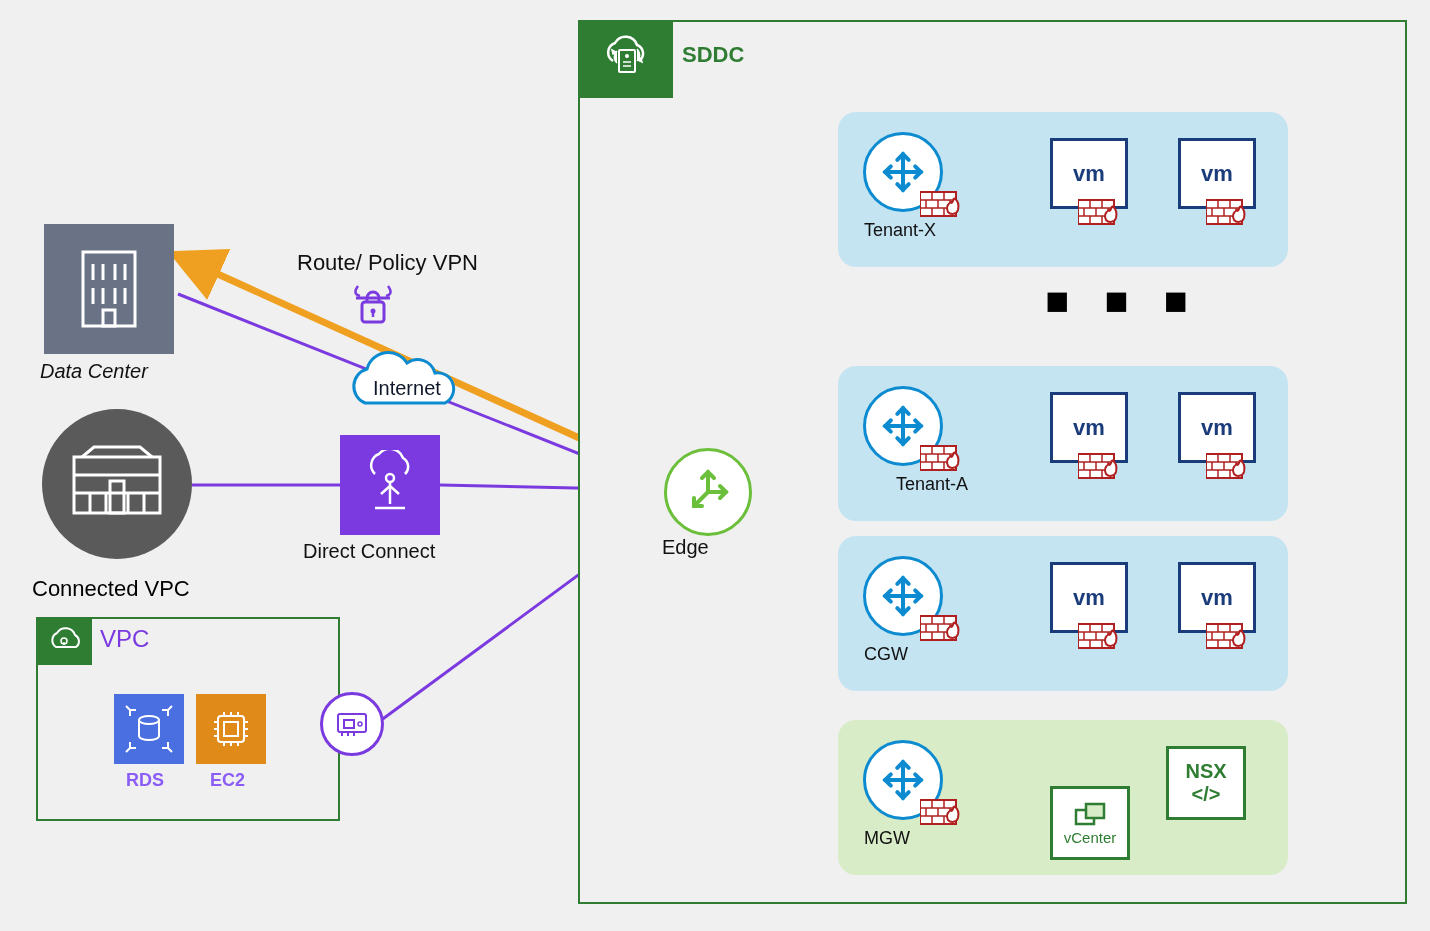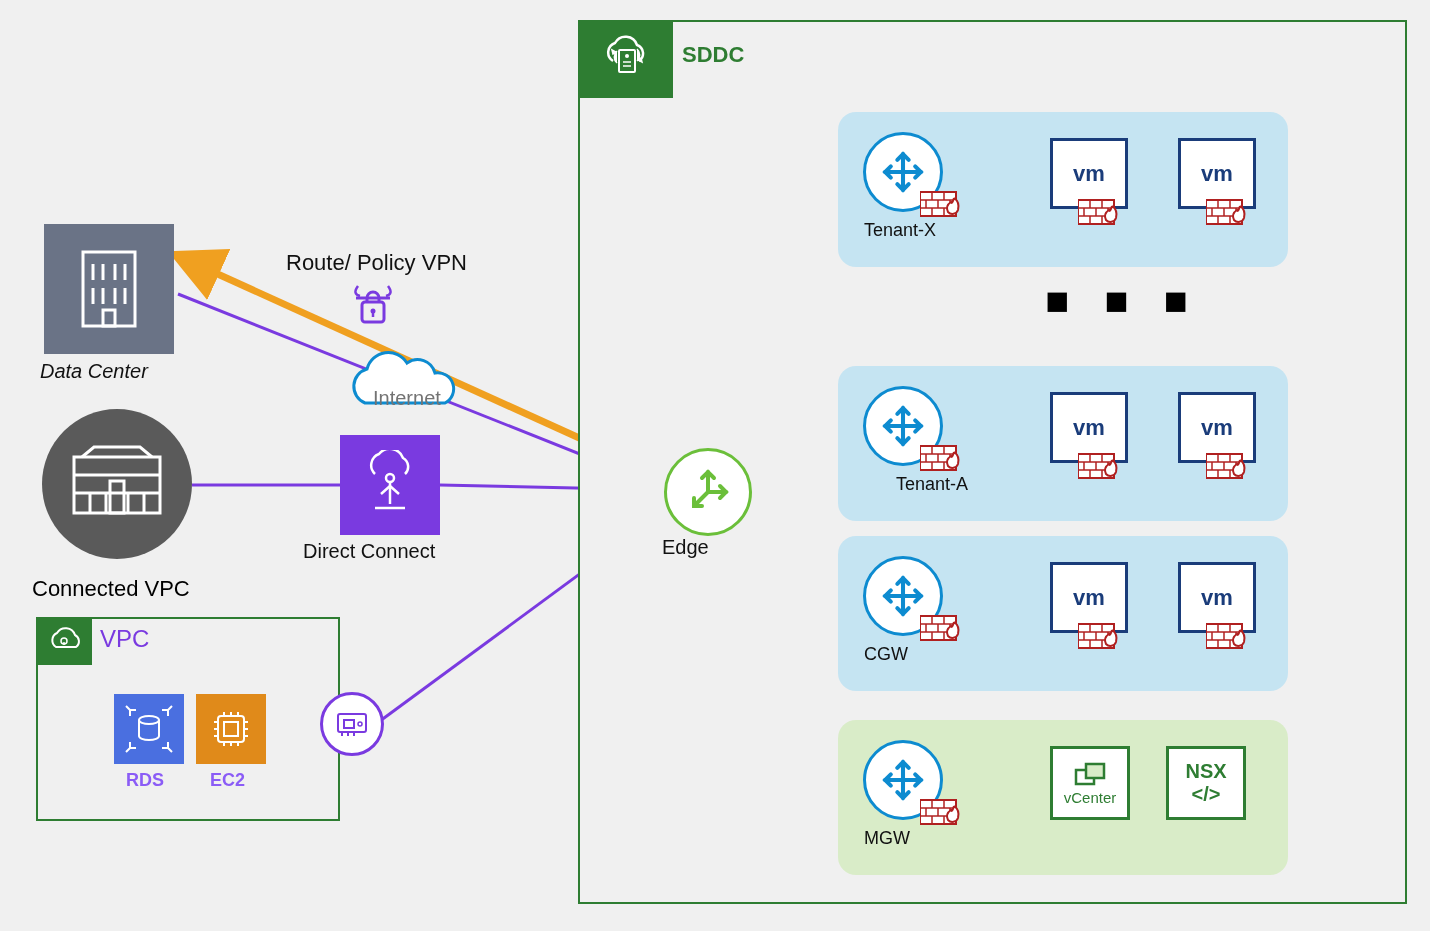--- a/index.html
+++ b/index.html
@@ -194,37 +194,37 @@
       <line x1="28" y1="54" x2="28" y2="74"></line>
       <line x1="44" y1="54" x2="44" y2="74"></line>
       <line x1="66" y1="54" x2="66" y2="74"></line>
       <line x1="82" y1="54" x2="82" y2="74"></line>
     </g>
     <path d="M20 18 l12 -10 l46 0 l12 10" fill="none" stroke="#fff" stroke-width="3"></path>
     <rect x="48" y="42" width="14" height="32" fill="none" stroke="#fff" stroke-width="3"></rect>
   </svg>
 </div>
 
-<div class="abs label" style="left:286px; top:250px; font-size:22px;">Route/ Policy VPN</div>
+<div class="abs label" style="left:297px; top:250px; font-size:22px;">Route/ Policy VPN</div>
 <div class="abs" style="left:350px; top:278px;">
   <svg width="46" height="52" viewBox="0 0 46 52">
     <path d="M8 8 q-6 8 2 10 M38 8 q6 8 -2 10" fill="none" stroke="#7a3ae0" stroke-width="2.5"></path>
     <line x1="6" y1="20" x2="40" y2="20" stroke="#7a3ae0" stroke-width="3"></line>
     <rect x="12" y="24" width="22" height="20" rx="3" fill="none" stroke="#7a3ae0" stroke-width="3"></rect>
     <path d="M17 24 v-4 a6 6 0 0 1 12 0 v4" fill="none" stroke="#7a3ae0" stroke-width="3"></path>
     <circle cx="23" cy="33" r="2.5" fill="#7a3ae0"></circle>
     <line x1="23" y1="34" x2="23" y2="39" stroke="#7a3ae0" stroke-width="2.5"></line>
   </svg>
 </div>
 
 <div class="abs cloud">
   <svg width="150" height="80" viewBox="0 0 150 80">
     <path d="M30 58 a18 18 0 0 1 2 -34 a22 22 0 0 1 40 -6 a18 18 0 0 1 28 10 a16 16 0 0 1 10 30 z" fill="#fff" stroke="#0d8bd0" stroke-width="3"></path>
   </svg>
-  <div style="position:absolute; left:38px; top:42px; font-size:20px; color:#737373;">Internet</div>
+  <div style="position:absolute; left:38px; top:32px; font-size:20px; color:#0f172a;">Internet</div>
 </div>
 
 <div class="abs dc-square">
   <svg width="70" height="70" viewBox="0 0 70 70">
     <path d="M20 24 a12 12 0 0 1 4 -20 a14 14 0 0 1 24 4 a10 10 0 0 1 2 16" fill="none" stroke="#fff" stroke-width="2.5"></path>
     <circle cx="35" cy="28" r="4" fill="none" stroke="#fff" stroke-width="2.5"></circle>
     <line x1="35" y1="32" x2="35" y2="54" stroke="#fff" stroke-width="2.5"></line>
     <path d="M26 44 l9 -8 l9 8" fill="none" stroke="#fff" stroke-width="2.5"></path>
     <line x1="20" y1="58" x2="50" y2="58" stroke="#fff" stroke-width="2.5"></line>
   </svg>
@@ -394,21 +394,21 @@
 <div class="abs router-c" style="left:863px; top:740px;">
   <svg width="52" height="52" viewBox="0 0 64 64">
       <use href="#routerArrows"></use>
     </svg>
 </div>
 <div class="abs" style="left:920px; top:796px;"><svg width="52" height="36" viewBox="0 0 52 36">
       <use href="#firewall"></use>
     </svg></div>
 <div class="abs label-small" style="left:864px; top:828px;">MGW</div>
 
-<div class="abs app-box" style="left:1050px; top:746px;">
+<div class="abs app-box" style="left:1050px; top:786px;">
   <svg width="34" height="26" viewBox="0 0 34 26">
     <rect x="3" y="9" width="18" height="14" fill="none" stroke="#2e7d32" stroke-width="2.5"></rect>
     <rect x="13" y="3" width="18" height="14" fill="#d9ecc8" stroke="#2e7d32" stroke-width="2.5"></rect>
   </svg>
   <span style="font-size:15px; margin-top:2px;">vCenter</span>
 </div>
 <div class="abs app-box" style="left:1166px; top:746px;">
   <span style="font-size:20px; font-weight:600;">NSX</span>
   <span style="font-size:20px; font-weight:600;">&lt;/&gt;</span>
 </div>

